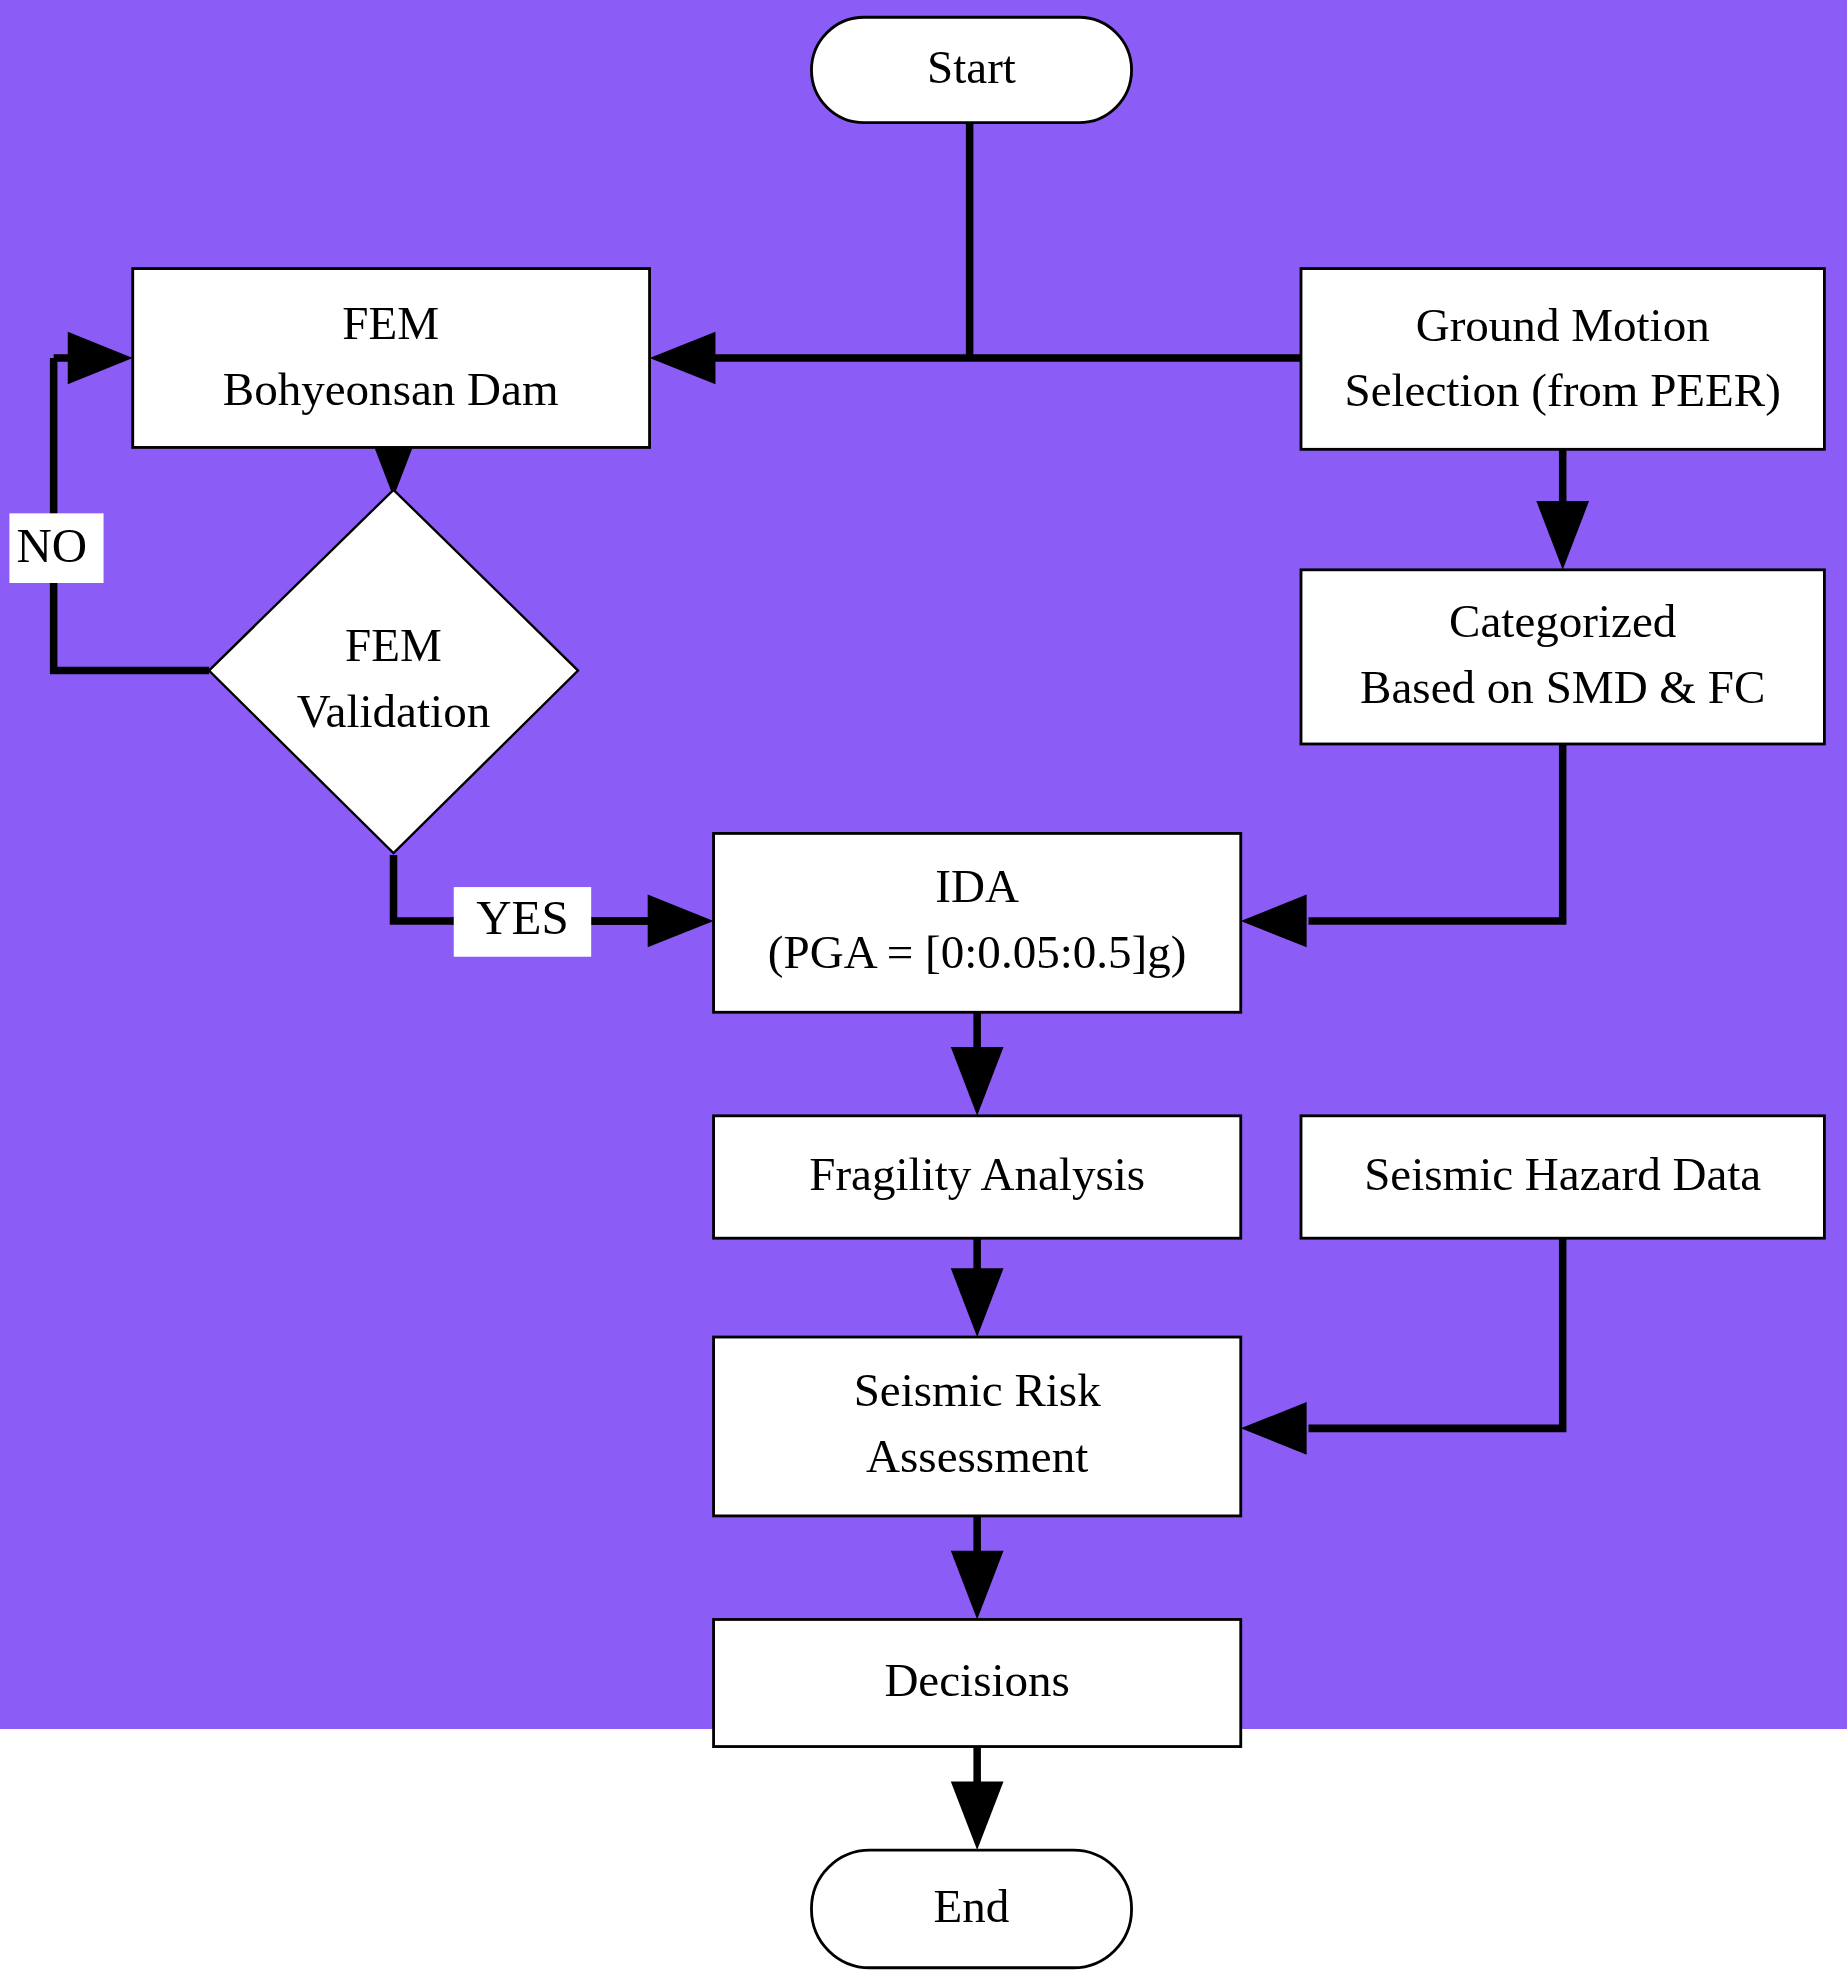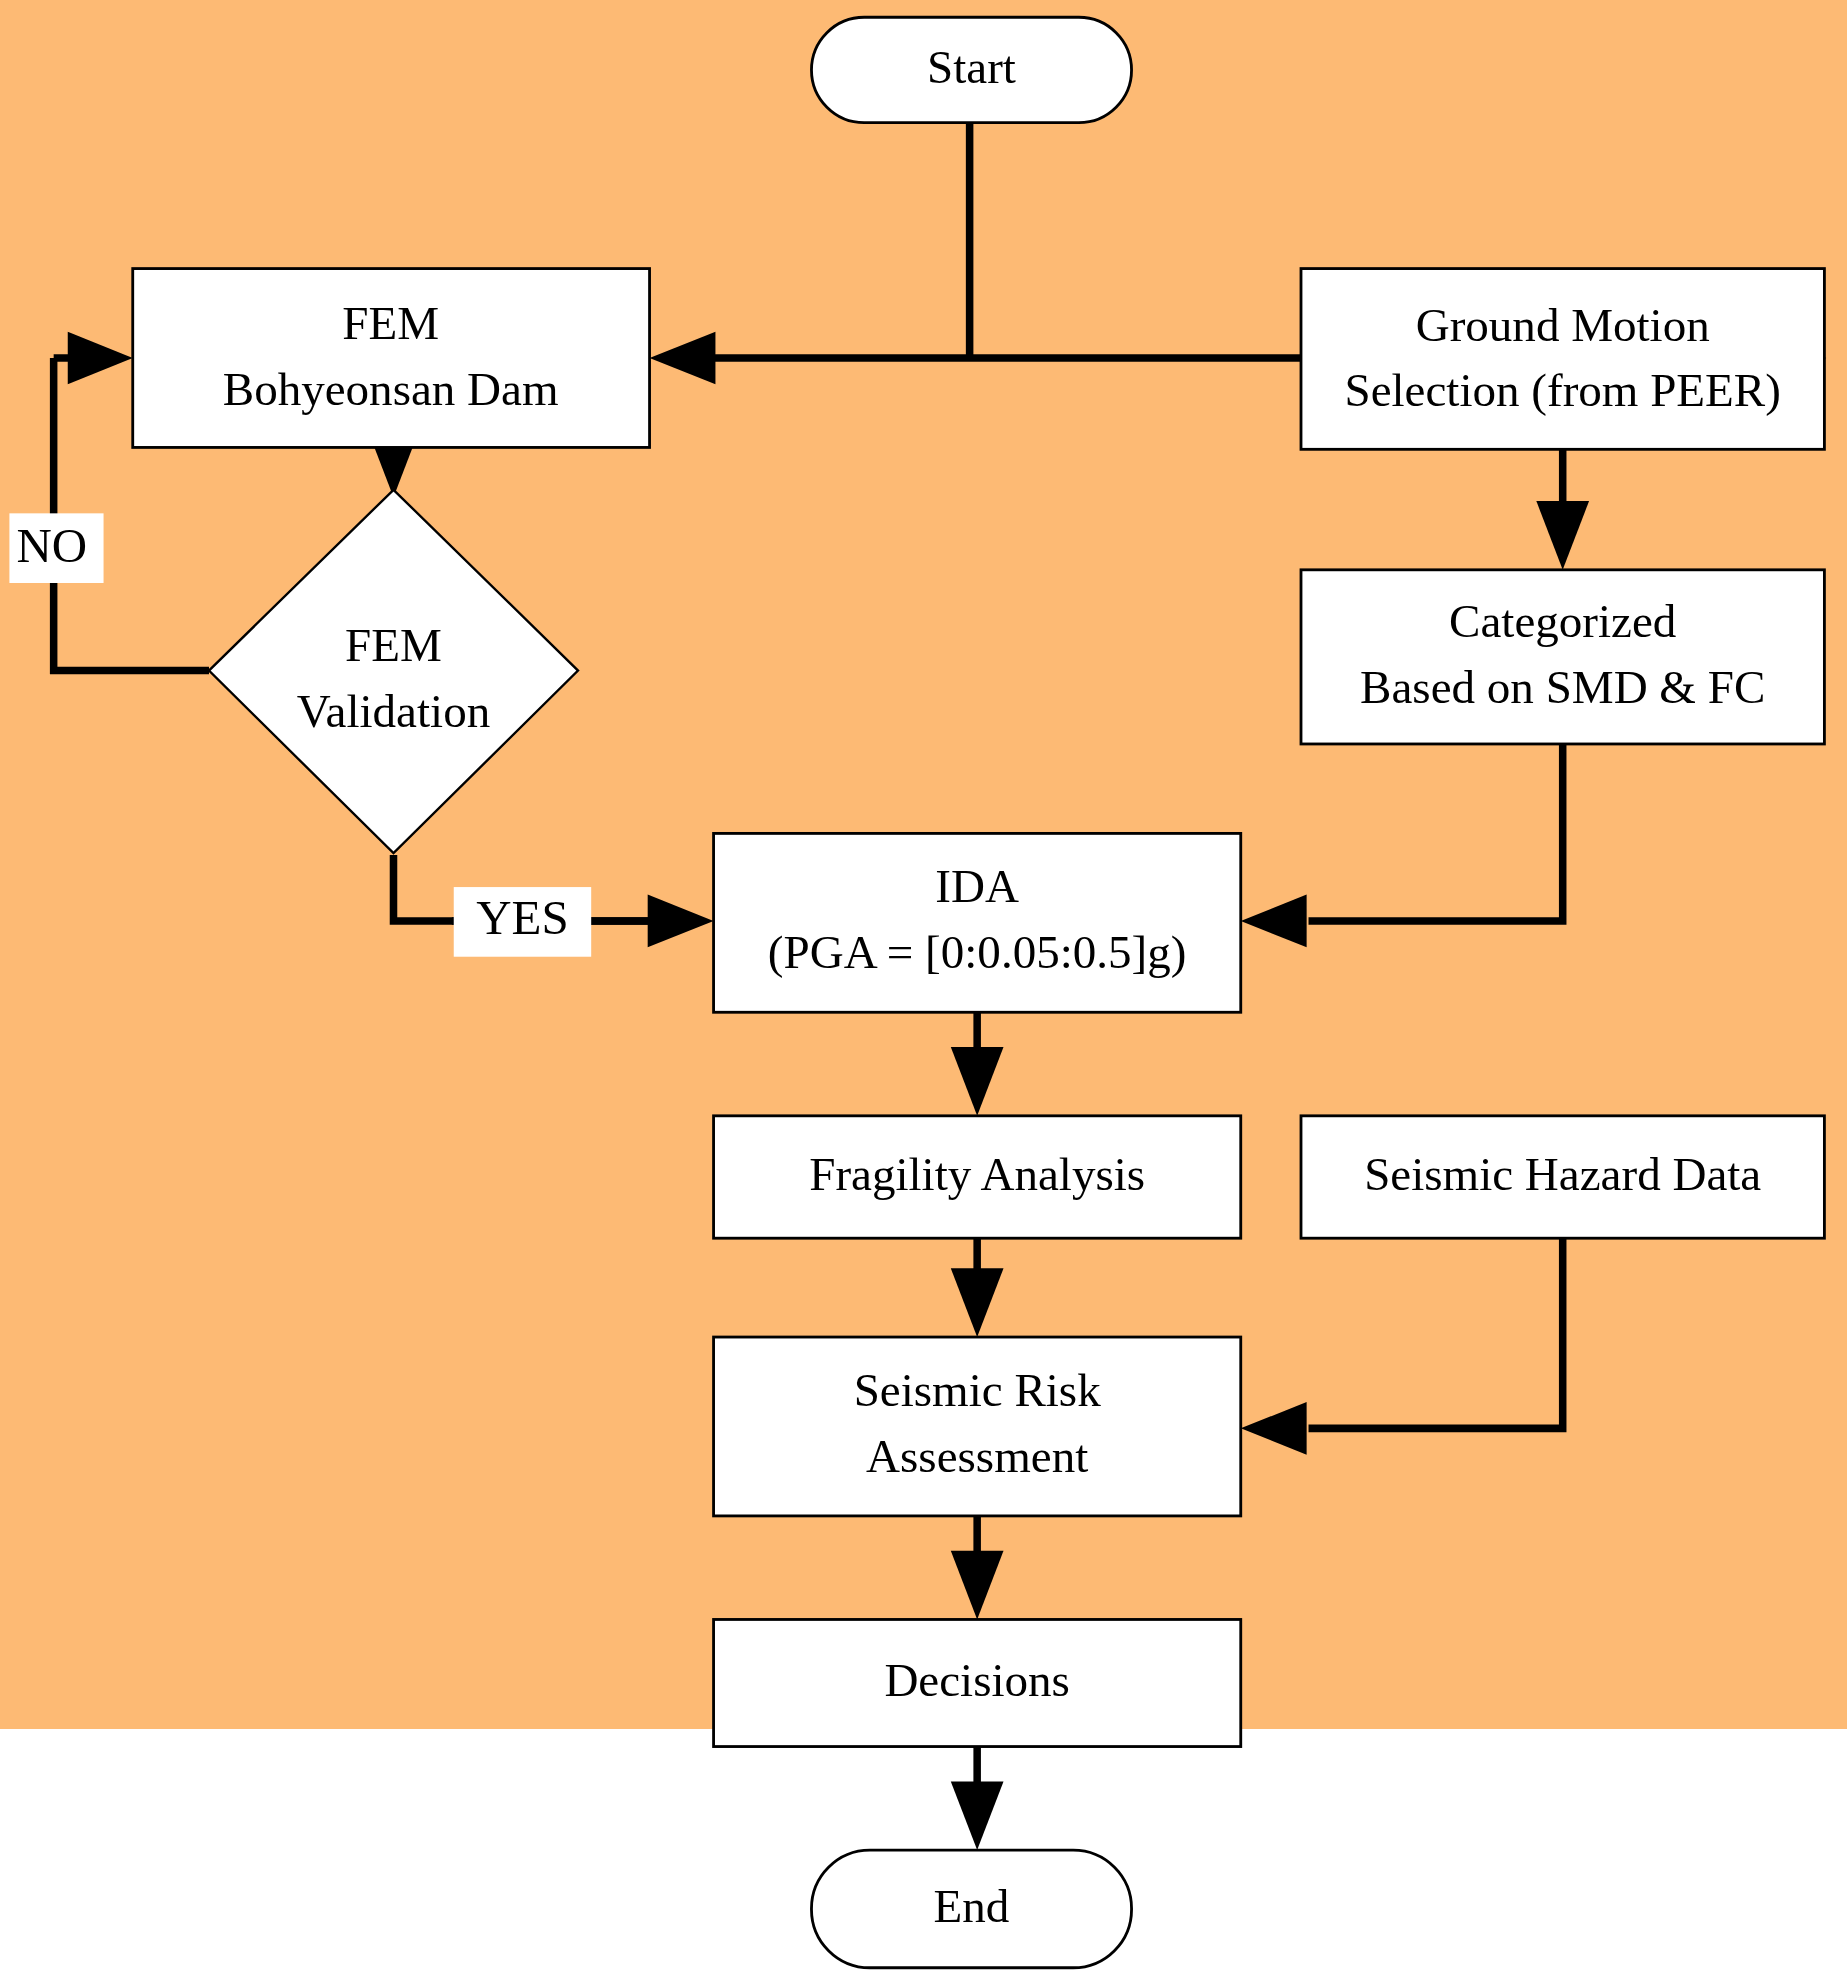--- a/index.html
+++ b/index.html
@@ -11,21 +11,21 @@
   body {
     width: 1847px;
     height: 1985px;
     font-family: "Liberation Serif", "DejaVu Serif", serif;
     overflow: hidden;
   }
   #flowchart-root {
     position: relative;
     width: 1847px;
     height: 1729px;
-    background: #fdba74;
+    background: #8b5cf6;
   }
   svg#flow-svg {
     position: absolute;
     top: 0;
     left: 0;
     width: 1847px;
     height: 1985px;
     display: block;
   }
   .node-shape {

